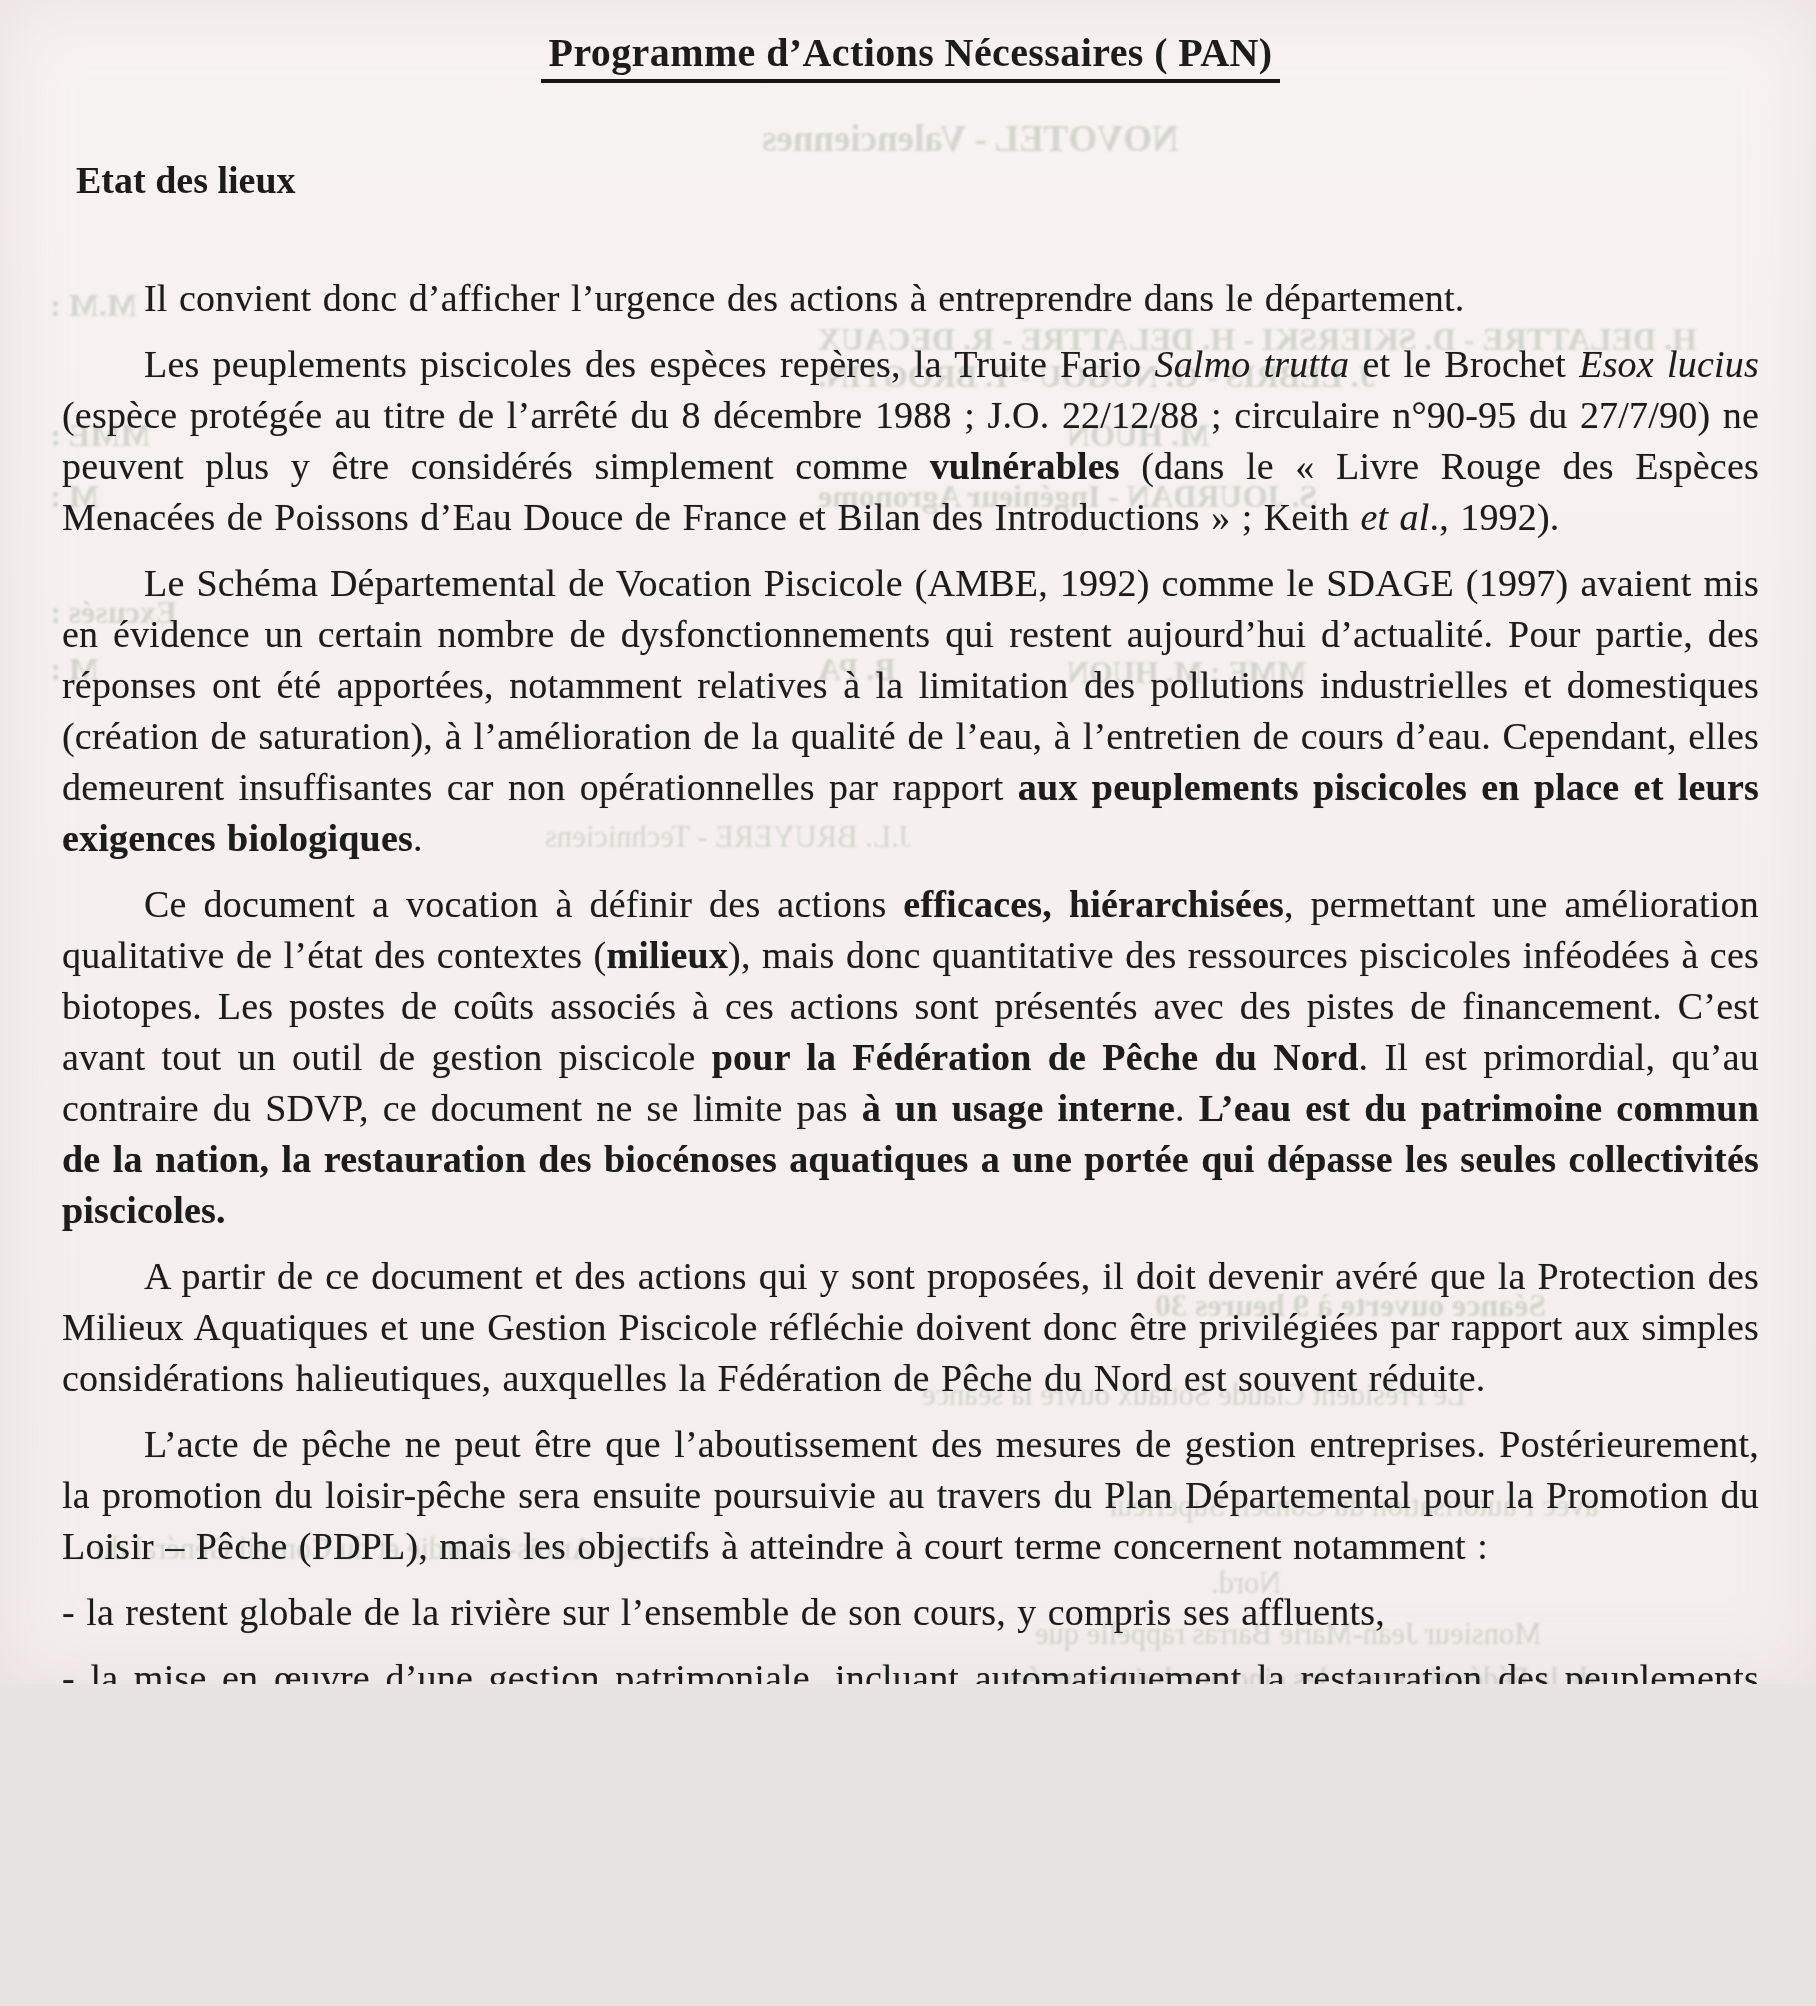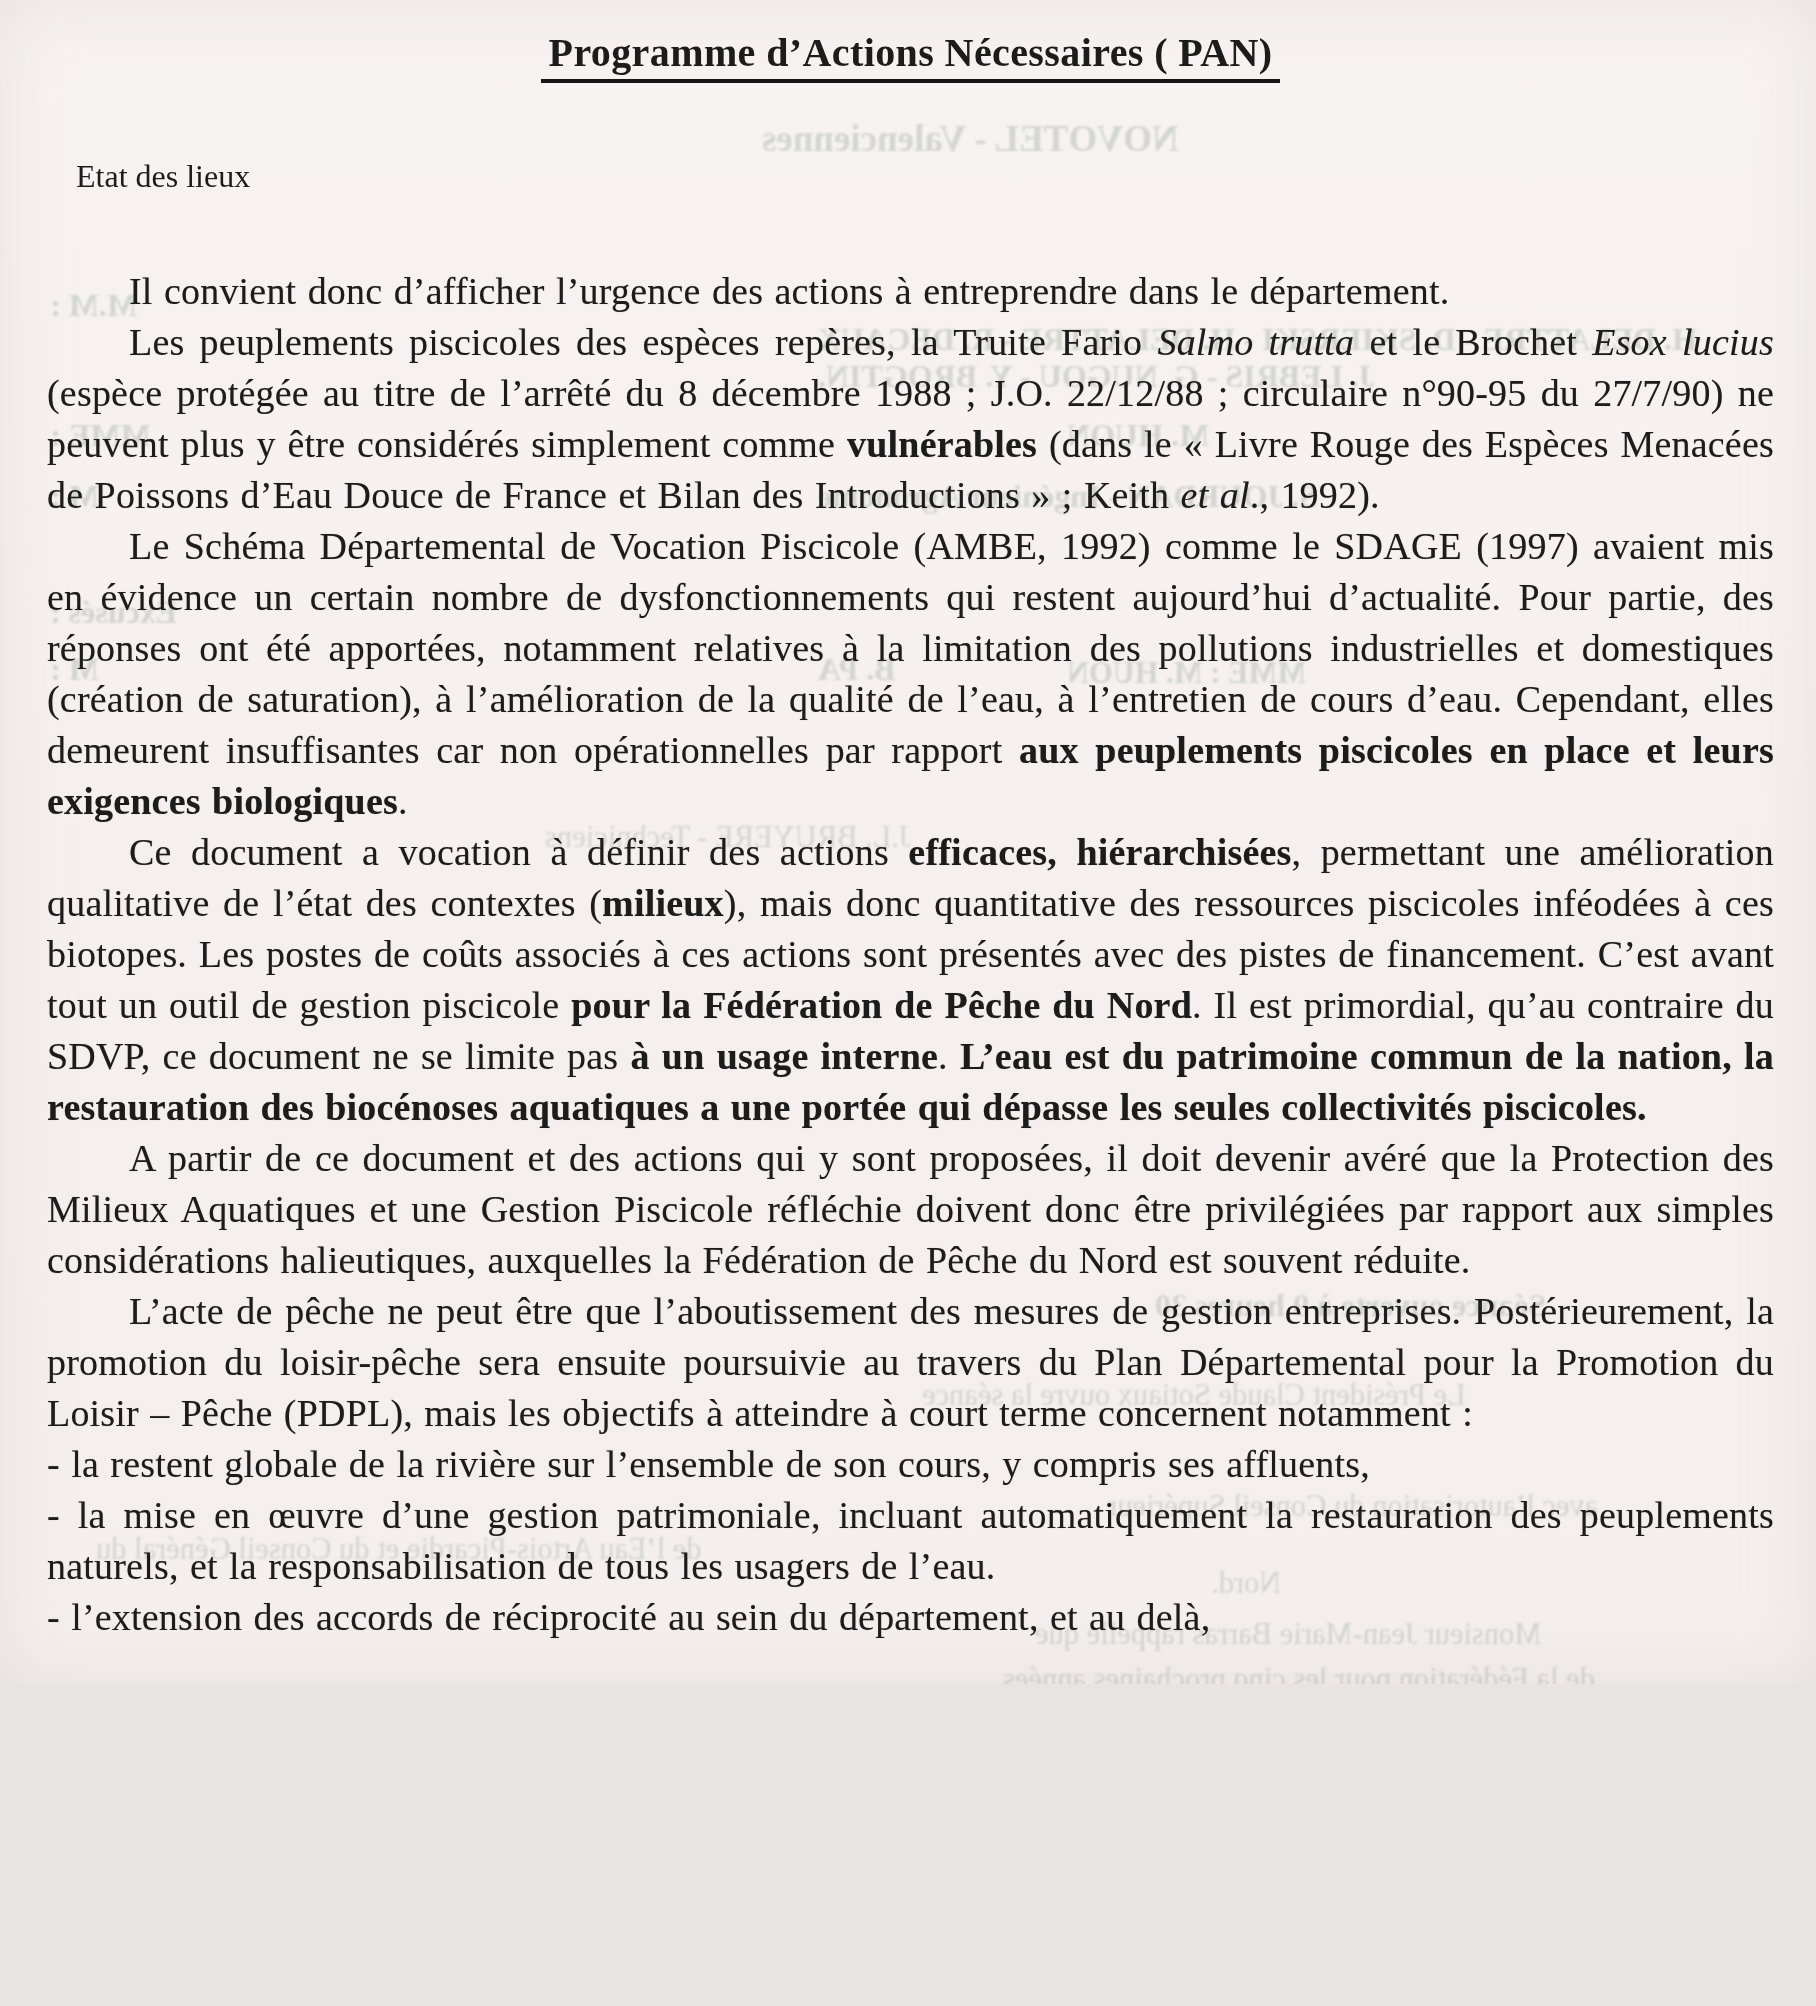--- a/index.html
+++ b/index.html
@@ -9,24 +9,24 @@
     background:#f6f1f0;
     background-image:linear-gradient(180deg,#f7f3f2 0%,#f5f0ef 55%,#f4efee 100%);
     box-shadow:inset 0 0 72px rgba(205,195,192,.35);
     overflow:hidden;
     font-family:"Liberation Serif","DejaVu Serif",serif;
     color:#1d1c1c;
   }
   .content{position:relative;padding:24px 43px 0 47px;z-index:2;}
   .title{margin:4.8px 0 0;text-align:center;font-size:40px;font-weight:bold;letter-spacing:0.4px;}
   .title .title-text{border-bottom:4px solid #171616;padding:0 8px 4px;}
-  .heading{margin:82px 0 0 29px;font-size:32px;font-weight:normal;}
+  .heading{margin:82px 0 0 29px;font-size:38px;font-weight:bold;}
   #doc-body{margin-top:71px;}
   .para{
-    margin:0;
+    margin:15px;
     font-size:38px;
     line-height:51px;
     text-align:justify;
     text-indent:82px;
     word-spacing:1.6px;
     letter-spacing:0.2px;
     text-shadow:0 0 0.8px rgba(25,25,25,.35);
   }
   .para .b{font-weight:bold;}
   .para .i{font-style:italic;}

